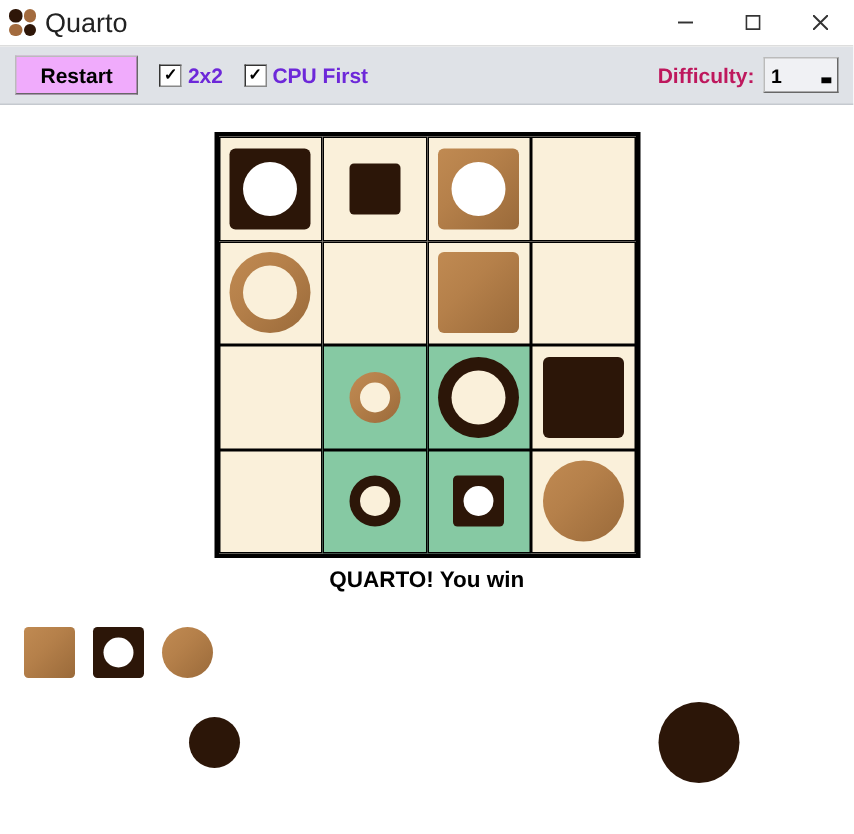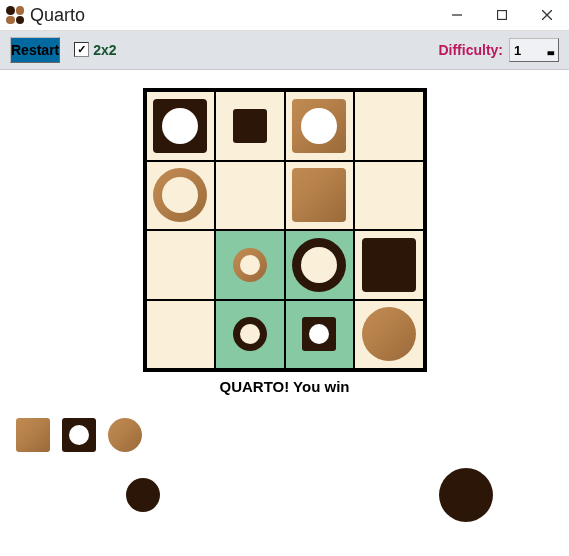--- a/index.html
+++ b/index.html
@@ -8,22 +8,22 @@
   .title-bar-icon span { border-radius:50%; }
   .title-bar-icon .c1{ background:#2e1608; } .title-bar-icon .c2{ background:#a36b3e; }
   .title-bar-icon .c3{ background:#a36b3e; } .title-bar-icon .c4{ background:#2e1608; }
   .title-bar-title { font-size:18px; color:#222; }
   .win-ctrls { position:absolute; right:0; top:0; height:100%; display:flex; }
   .win-btn { width:45px; display:flex; align-items:center; justify-content:center; font-size:13px; color:#333; }
   .win-btn.close { width:45px; }
   .win-btn svg { width:10px; height:10px; stroke:#333; stroke-width:1.3; fill:none; }
 
   .toolbar { height:38px; background:#dfe2e7; border-bottom:1px solid #c5c9cf; display:flex; align-items:center; padding:0 10px; }
-  .restart-btn { height:26px; padding:2px 0; font:bold 14px Arial; background:#0369a1; border:1px outset #bbb; cursor:pointer; }
-  .chk-wrap { display:flex; align-items:flex-start; margin-left:14px; font:bold 14px Arial; color:#14532d; }
+  .restart-btn { height:26px; padding:2px 16px; font:bold 14px Arial; background:#f0abfc; border:1px outset #bbb; cursor:pointer; }
+  .chk-wrap { display:flex; align-items:center; margin-left:14px; font:bold 14px Arial; color:#6d28d9; }
   .chk { width:13px; height:13px; border:1px inset #888; background:#fff; margin-right:4px; display:flex; align-items:center; justify-content:center; }
   .chk::after { content:"✓"; font-size:11px; line-height:11px; color:#000; }
   .diff-label { margin-left:auto; font:bold 14px Arial; color:#be185d; }
   .diff-select { margin-left:6px; height:22px; width:40px; background:#f0f1f4; border:1px outset #bbb; font:bold 13px Arial; display:flex; align-items:center; justify-content:space-between; padding:0 4px; }
 
   .game-area { display:flex; flex-direction:column; align-items:center; }
   .board { margin-top:18px; width:278px; height:278px; border:3px solid #000; display:grid; grid-template-columns:repeat(4,1fr); grid-template-rows:repeat(4,1fr); }
   .cell { border:1px solid #000; background:#faf0da; display:flex; align-items:center; justify-content:center; box-sizing:border-box; }
   .cell.hl { background:#86c9a3; }
 
@@ -75,20 +75,24 @@
         </svg>
       </div>
   </div>
 </div>
 
 <div class="toolbar">
   <button class="restart-btn">Restart</button>
   <label class="chk-wrap">
     <span class="chk"></span>
     <span>2x2</span>
+  </label>
+  <label class="chk-wrap">
+    <span class="chk"></span>
+    <span>CPU First</span>
   </label>
   <span class="diff-label">Difficulty:</span>
   <div class="diff-select">
     <span>1</span>
     <span style="font-size:8px">▃</span>
   </div>
 </div>
 
 <div class="game-area">
   <div class="board" id="board">

